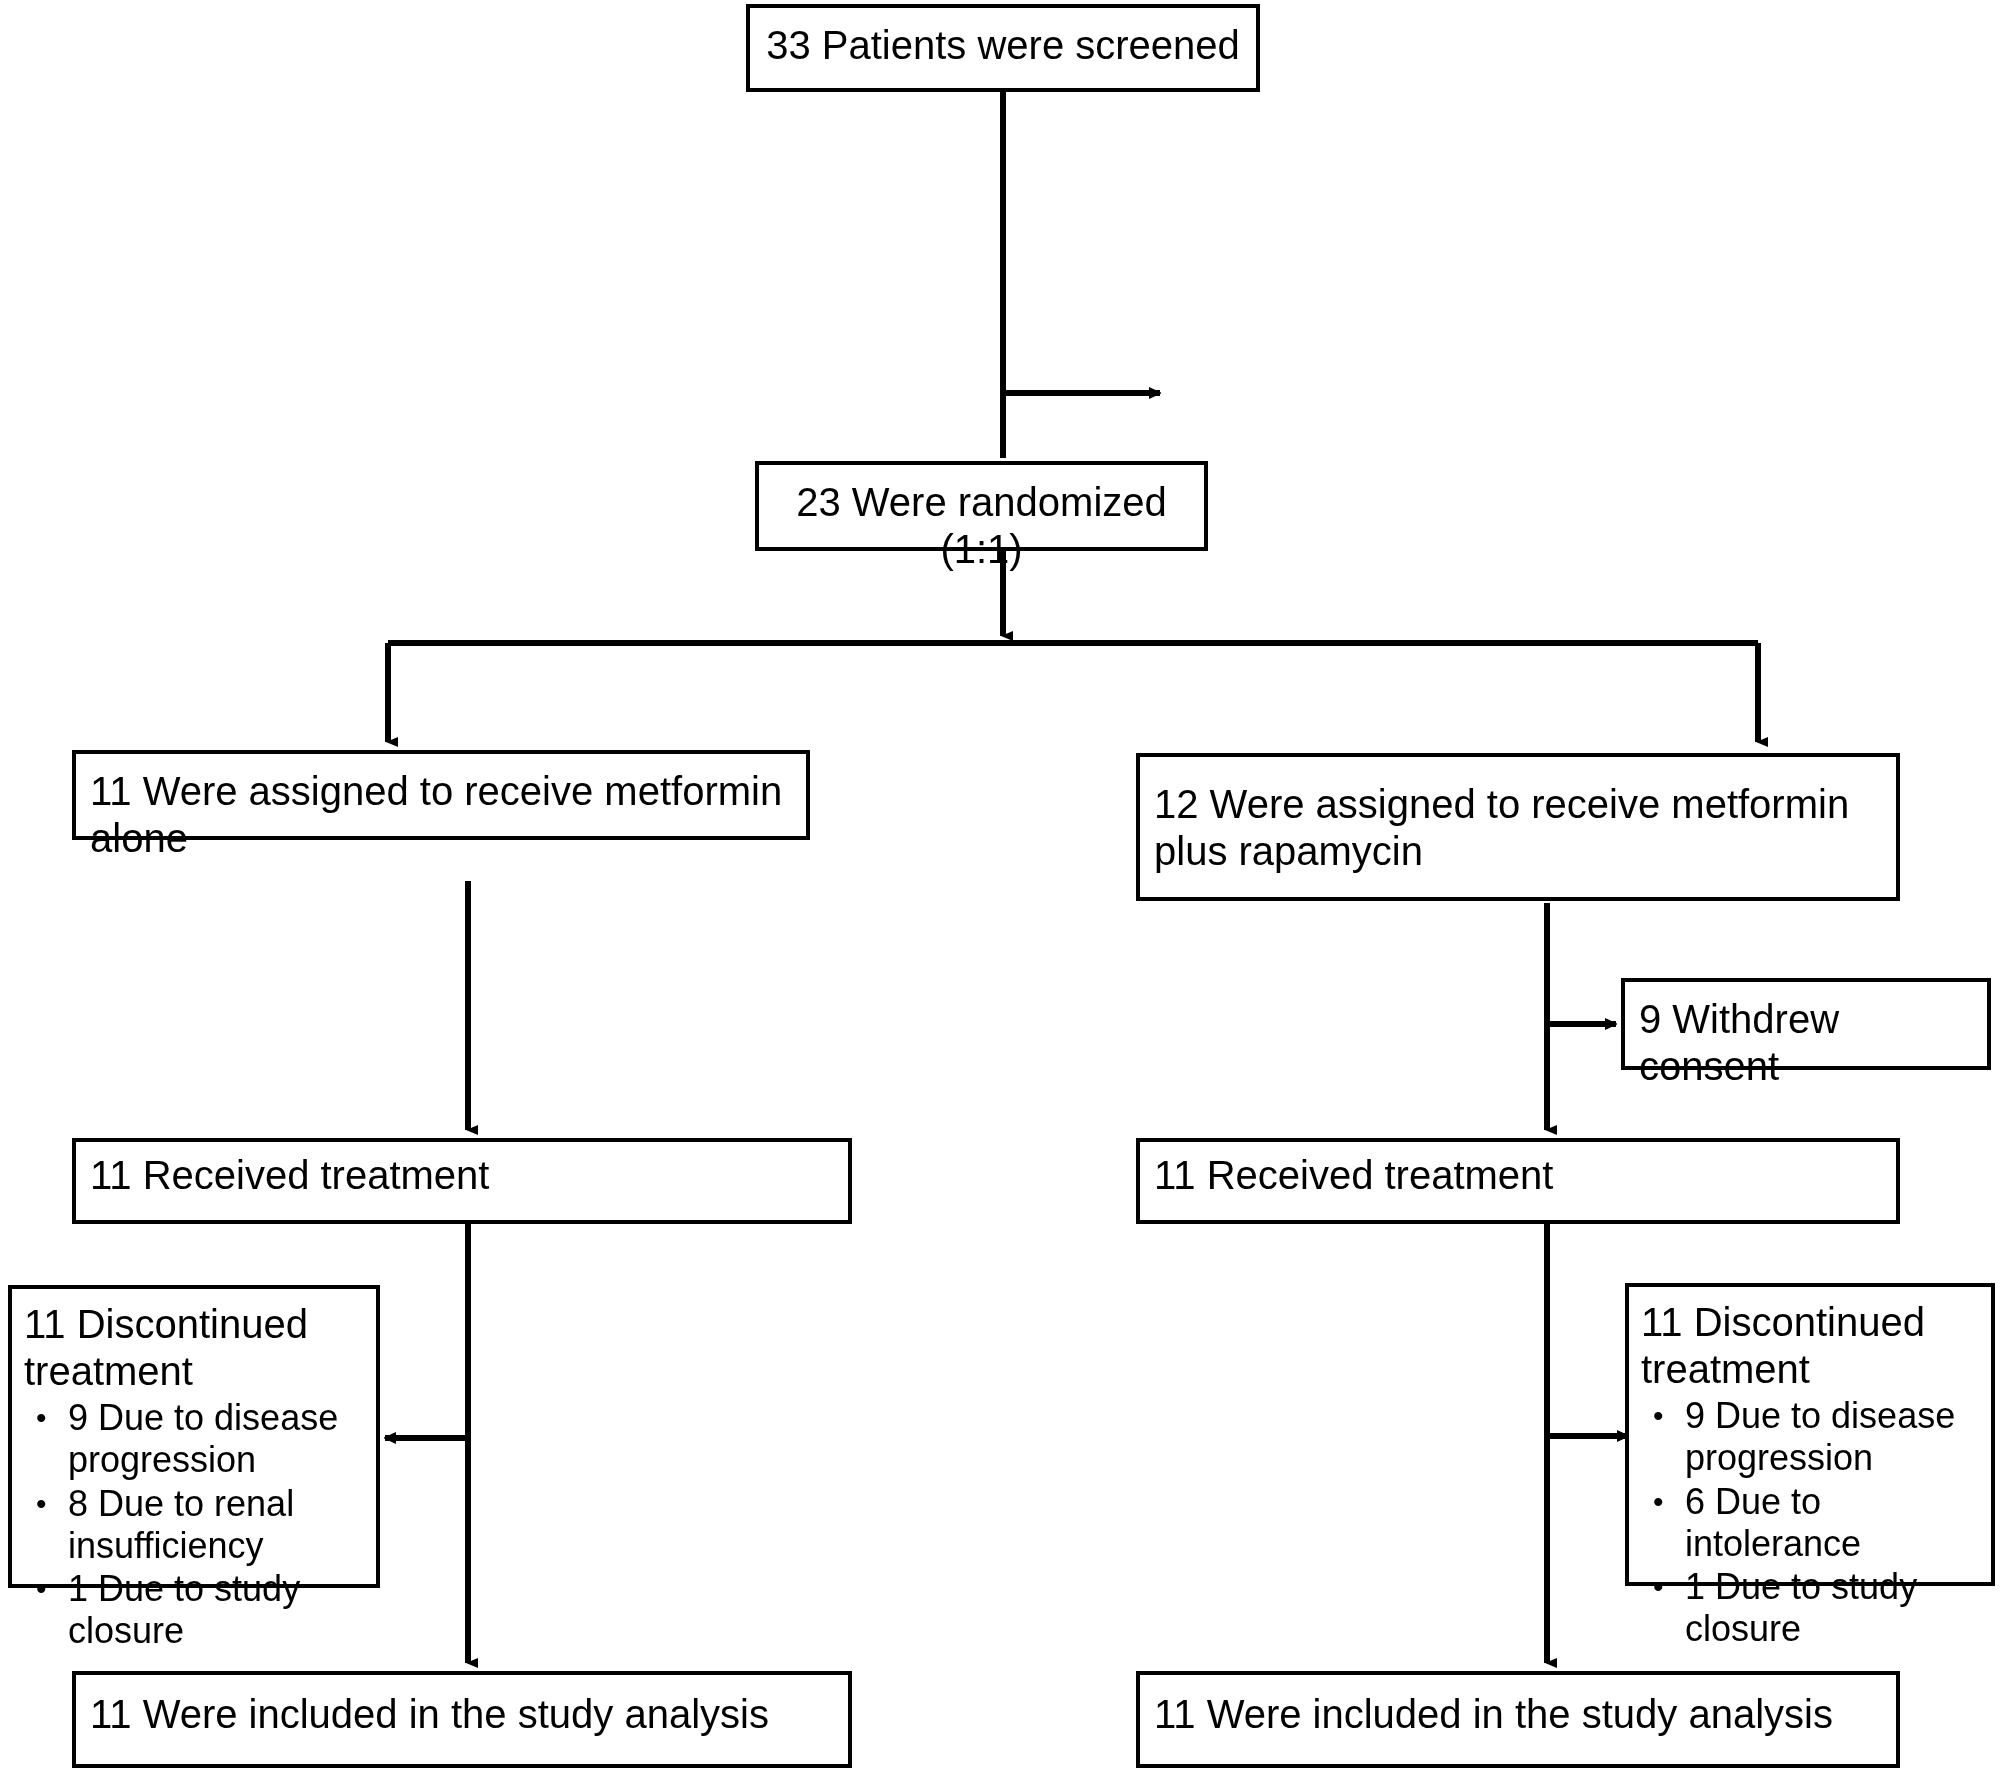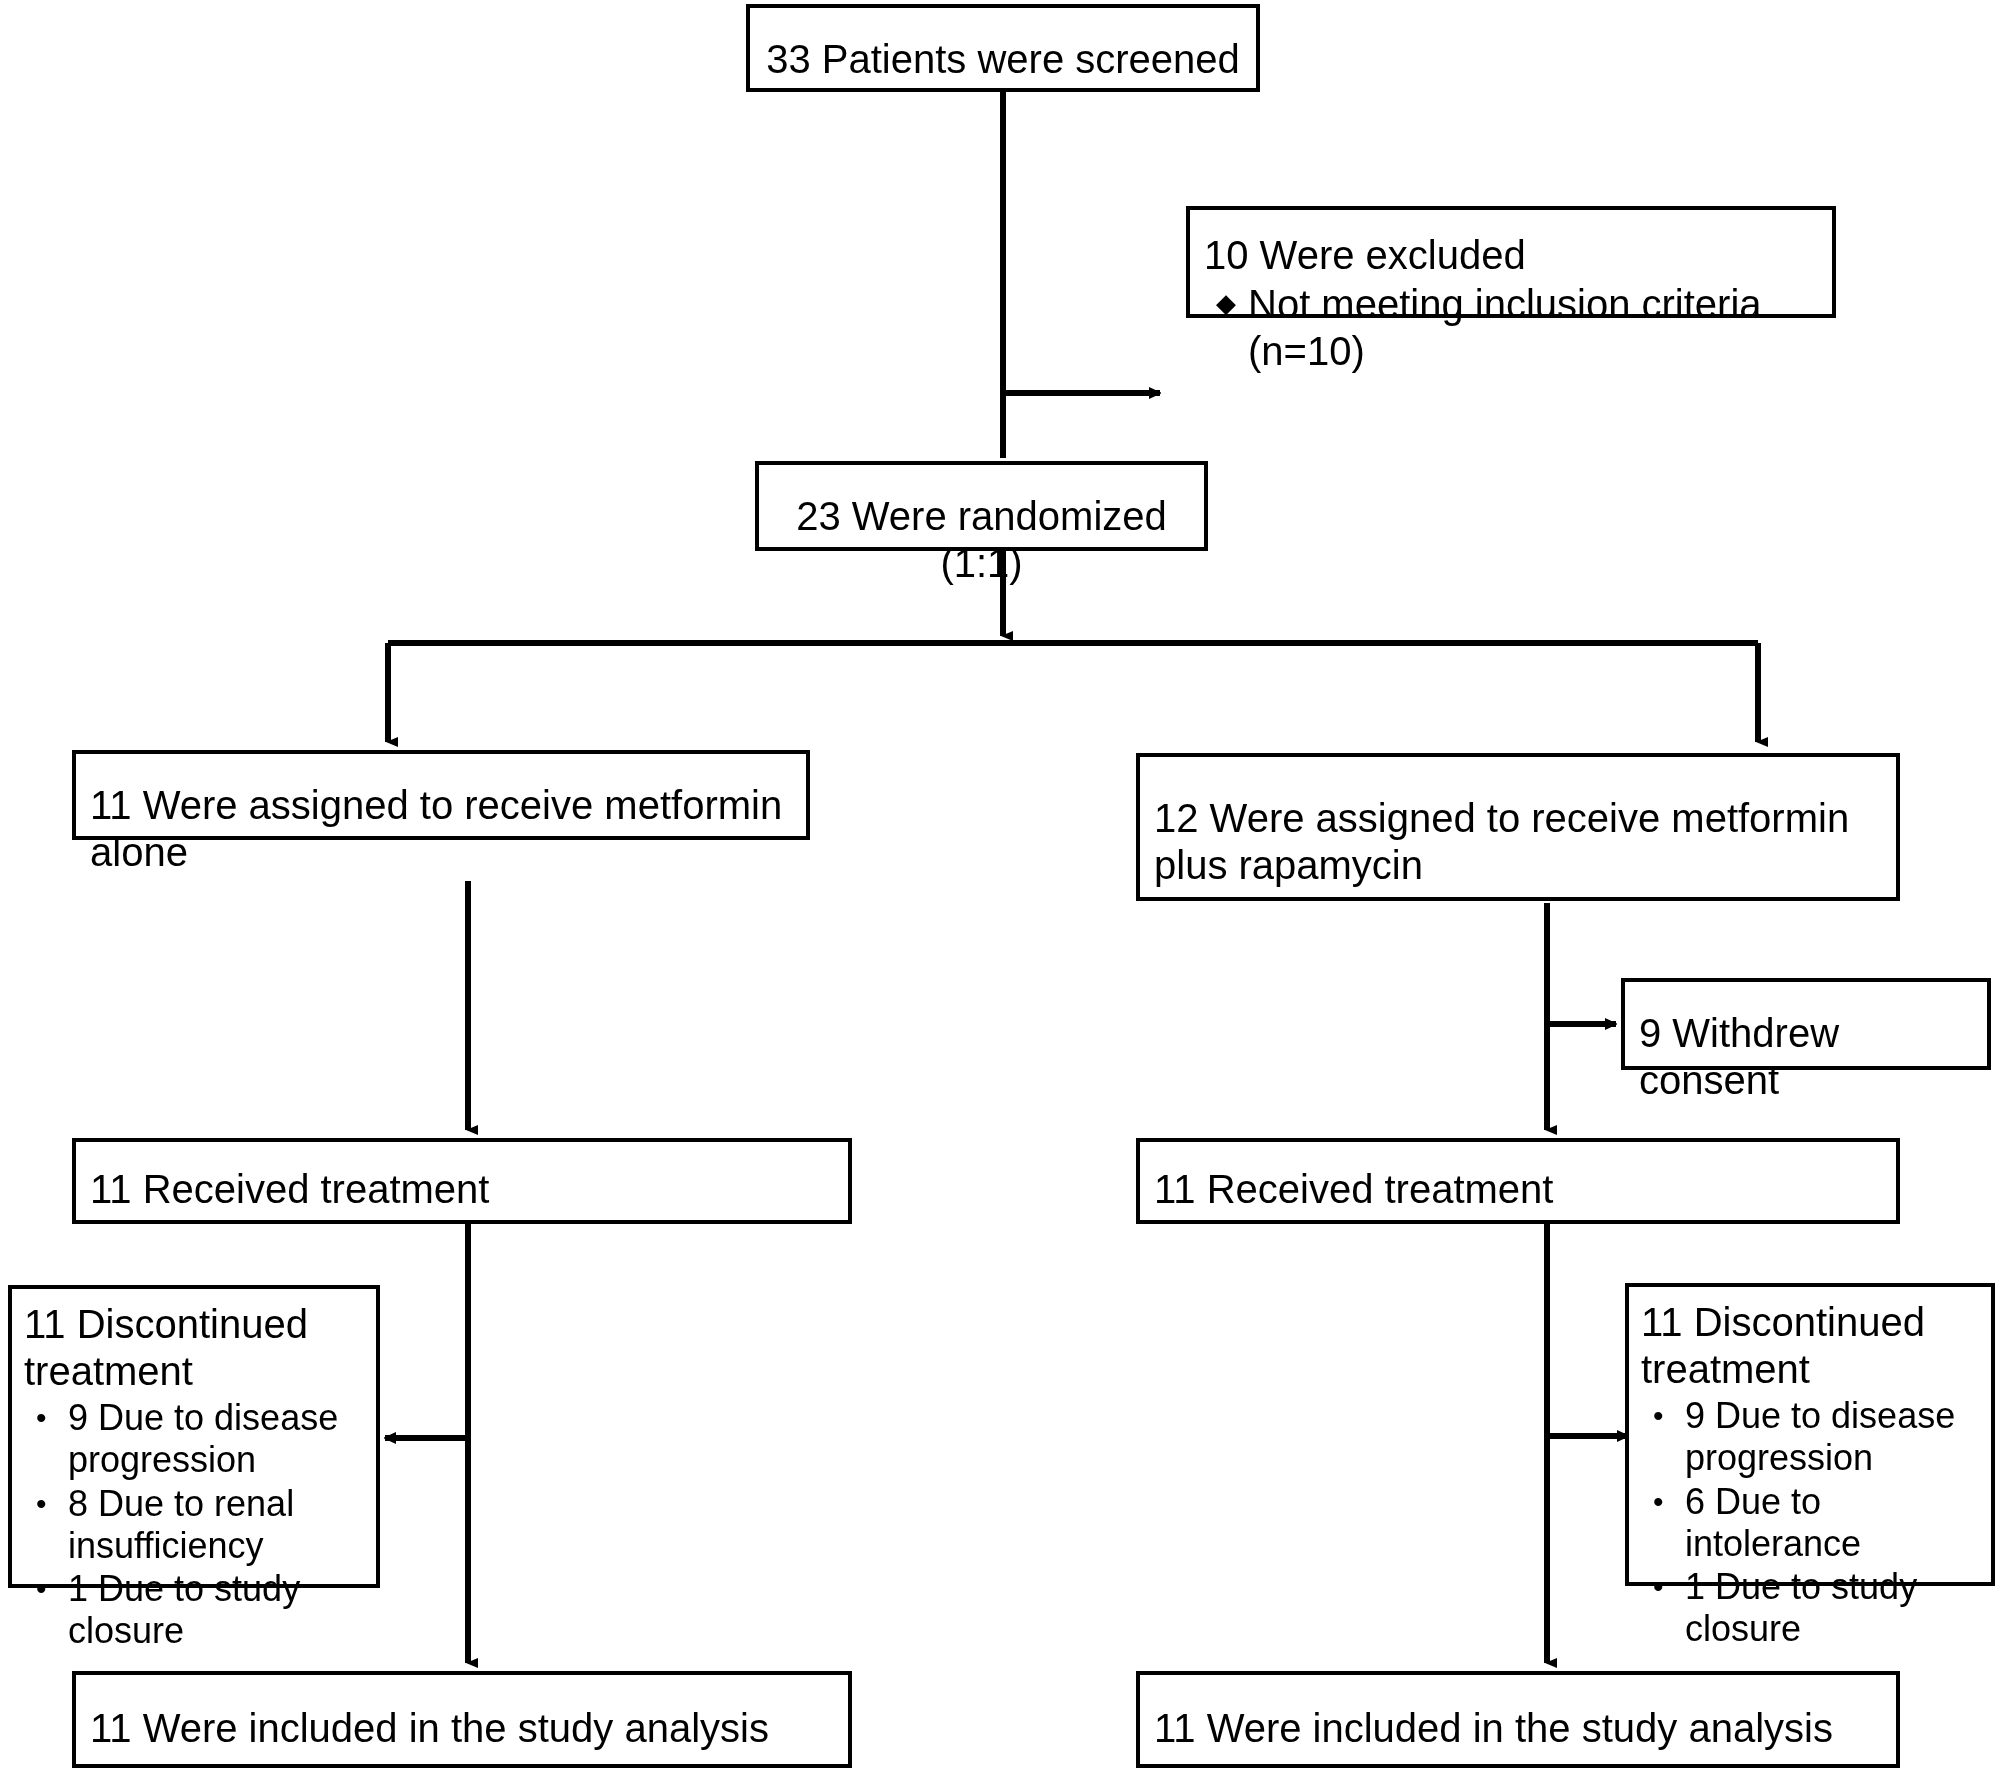--- a/index.html
+++ b/index.html
@@ -20,21 +20,21 @@
     left: 0; top: 0;
     width: 2000px;
     height: 1781px;
     pointer-events: none;
   }
   .box {
     position: absolute;
     box-sizing: border-box;
     border: 4px solid #000000;
     background: #ffffff;
-    padding: 22px 14px;
+    padding: 8px 14px;
   }
   .box-text {
     font-size: 40px;
     line-height: 1.18;
     color: #000000;
     white-space: pre-wrap;
   }
   .box-title {
     font-size: 40px;
     line-height: 1.18;
@@ -113,29 +113,20 @@
       <line x1="1547" y1="1222" x2="1547" y2="1663" marker-end="url(#arrowDown)"></line>
 
       <line x1="1547" y1="1436" x2="1628" y2="1436" marker-end="url(#arrowRight)"></line>
     </g>
   </svg>
 
   <div class="box" style="left:746px; top:4px; width:514px; height:88px;">
     <div class="box-text centered" style="margin-top:6px;">33 Patients were screened</div>
   </div>
 
-  <div class="box" style="left:1186px; top:206px; width:650px; height:112px;">
-    <div class="box-title">10 Were excluded</div>
-    <ul class="bullets diamond">
-      <li>
-        <span class="bullet-glyph">◆</span>
-        <span>Not meeting inclusion criteria (n=10)</span>
-      </li>
-    </ul>
-  </div>
 
   <div class="box" style="left:755px; top:461px; width:453px; height:90px;">
     <div class="box-text centered" style="margin-top:6px;">23 Were randomized (1:1)</div>
   </div>
 
   <div class="box" style="left:72px; top:750px; width:738px; height:90px;">
     <div class="box-text" style="margin-top:6px;">11 Were assigned to receive metformin alone</div>
   </div>
 
   <div class="box" style="left:1136px; top:753px; width:764px; height:148px;">

